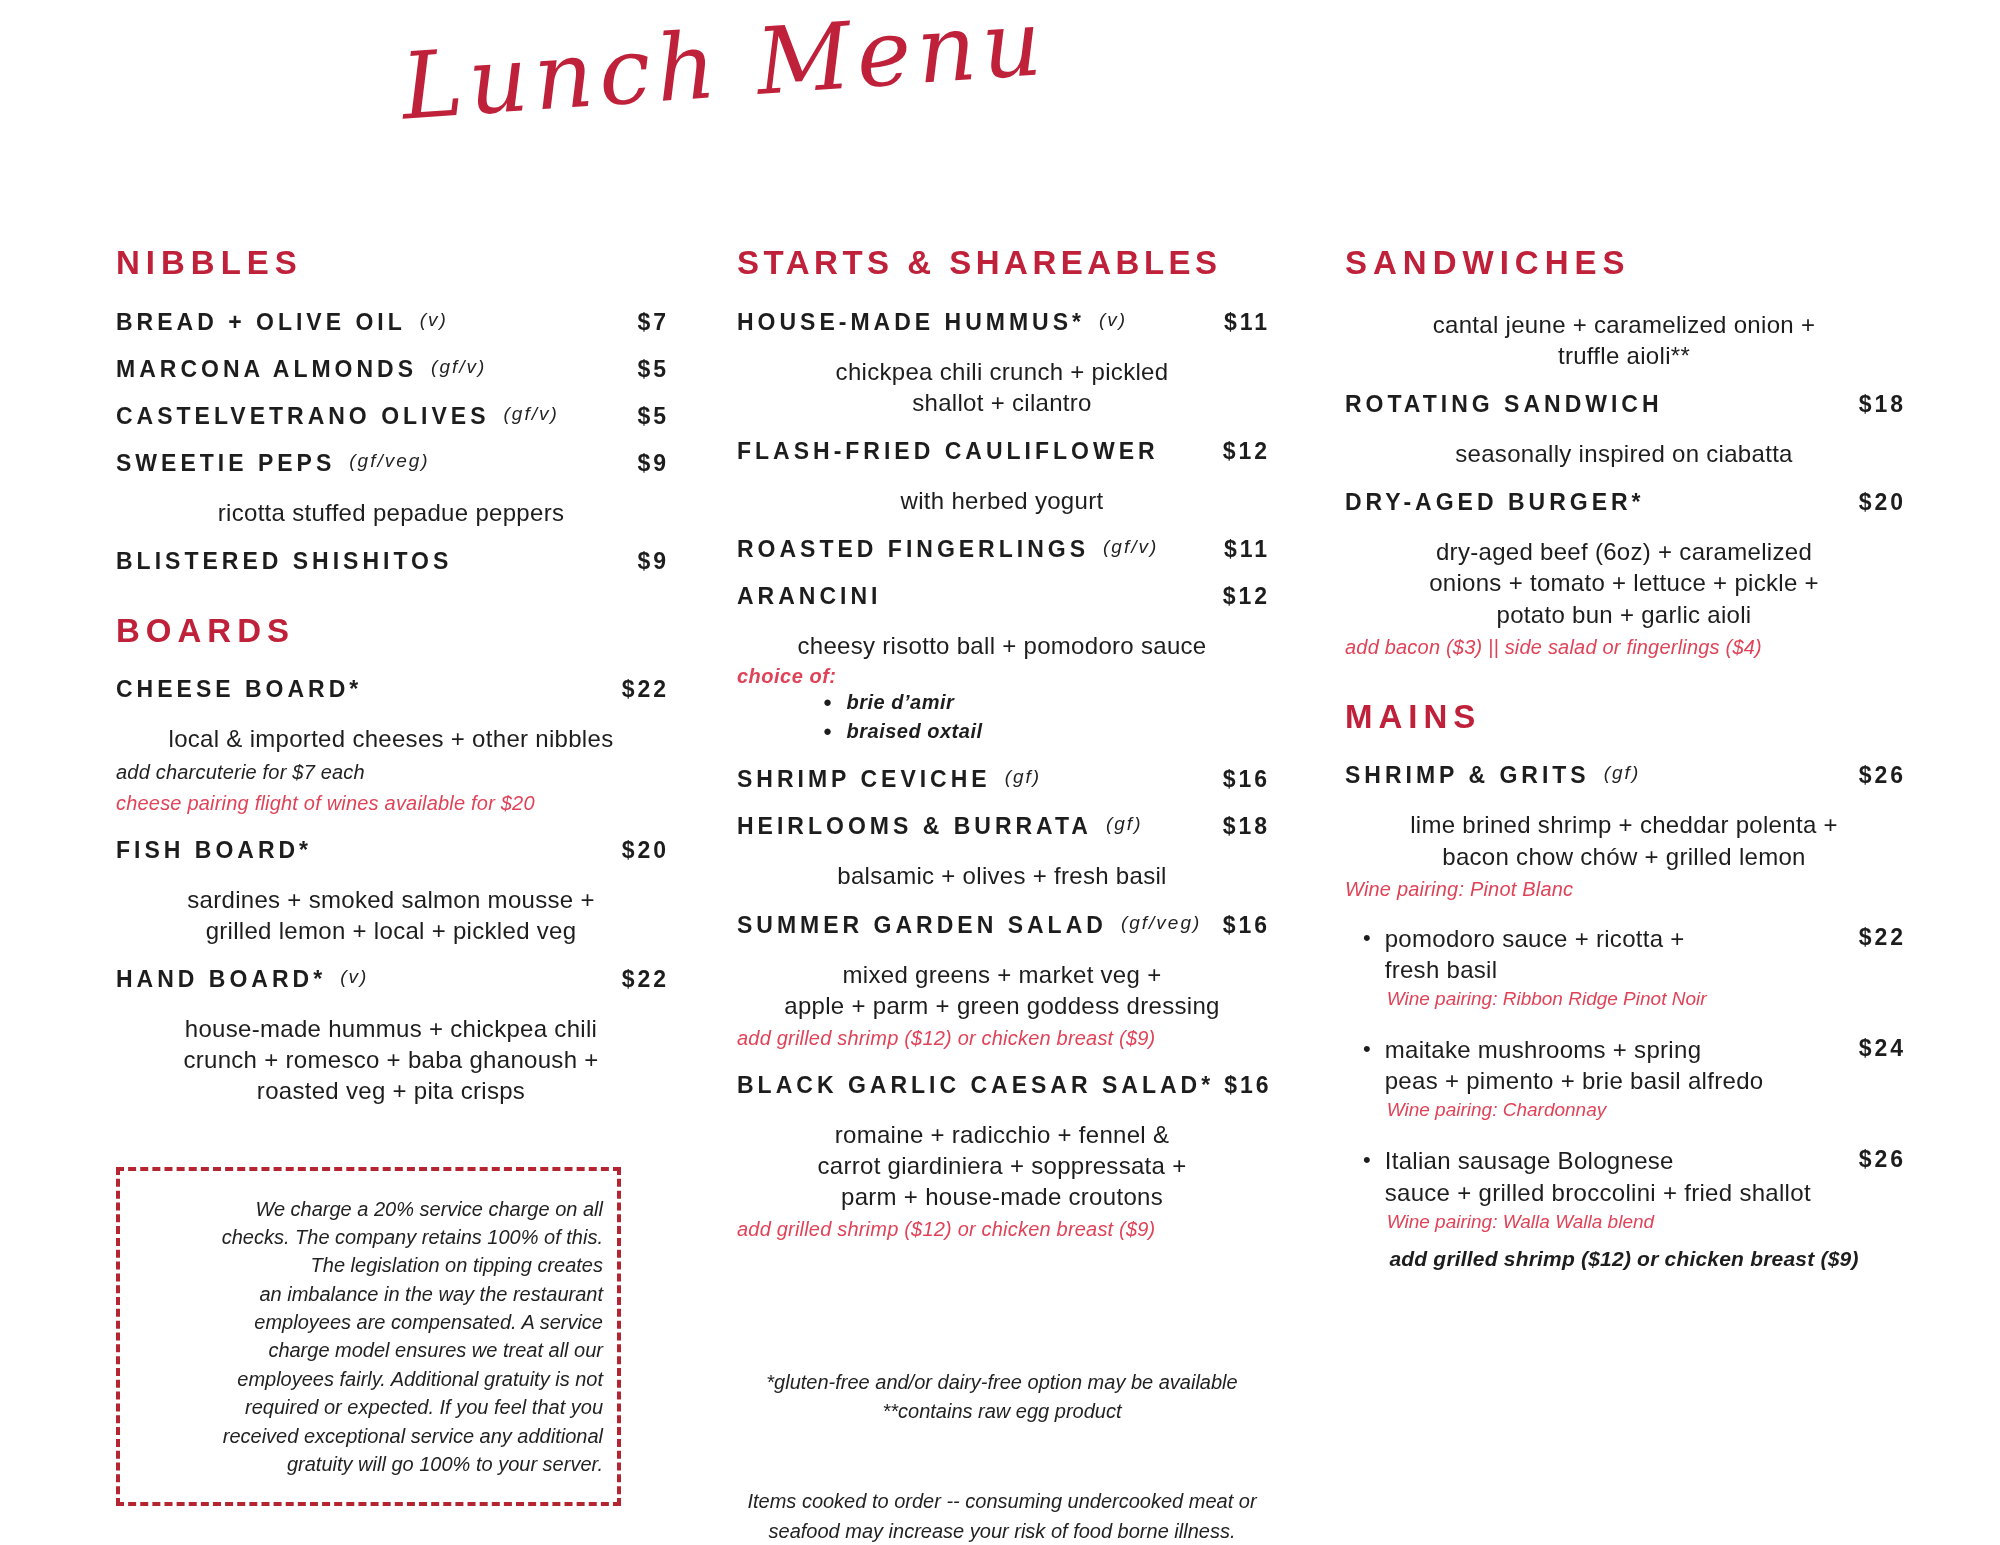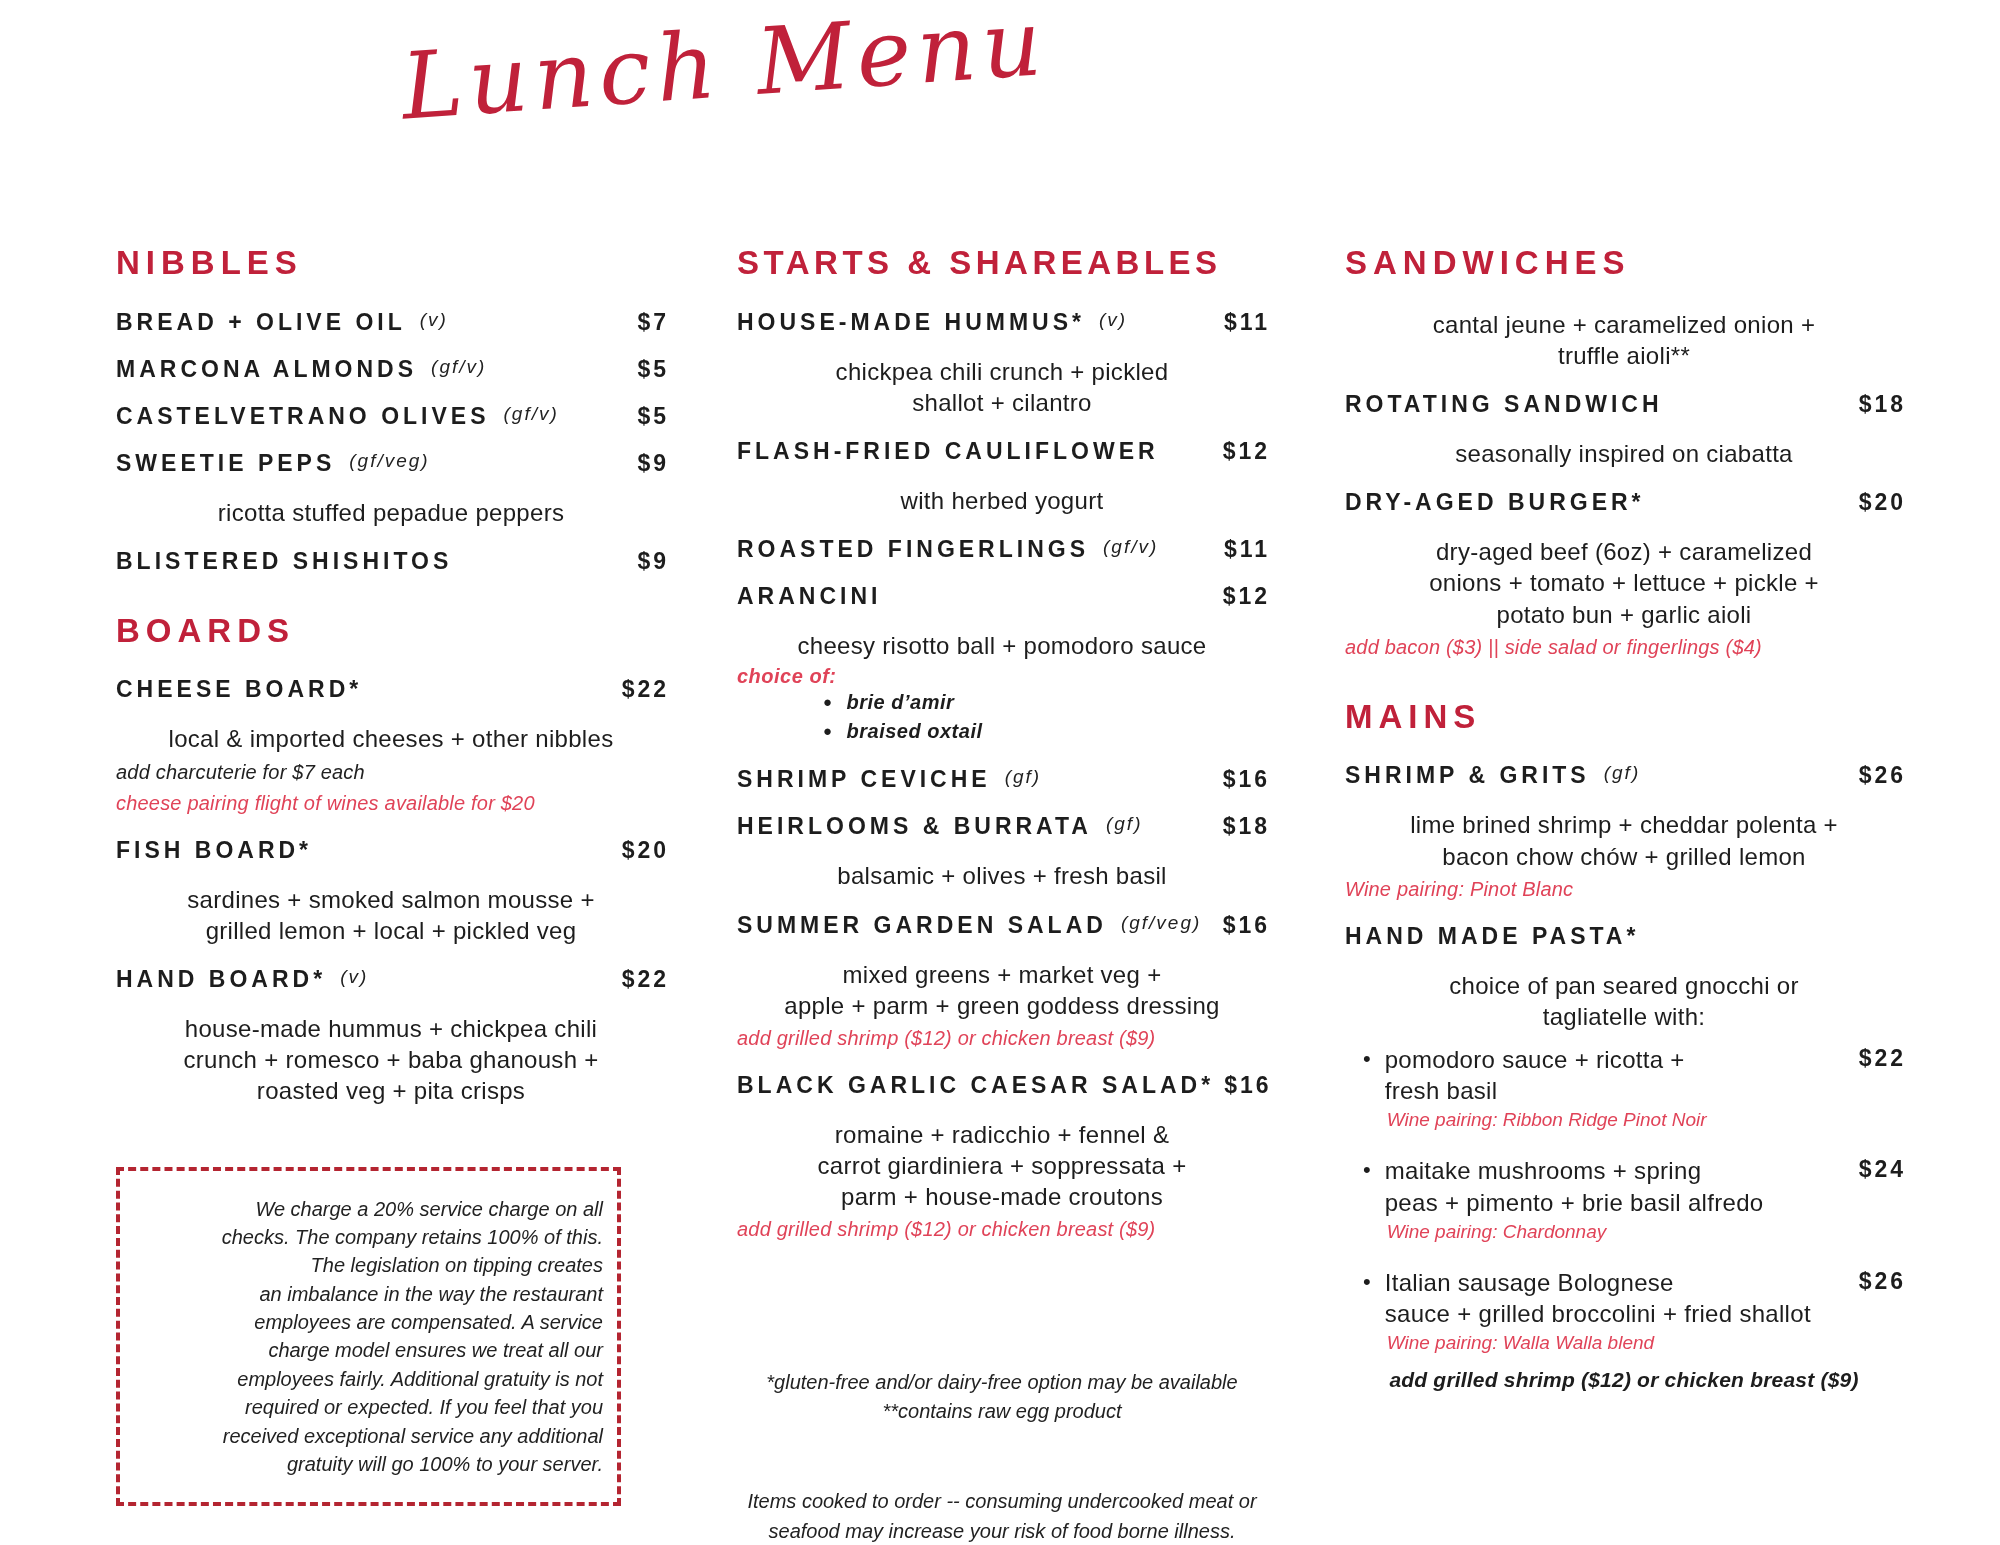--- a/index.html
+++ b/index.html
@@ -306,27 +306,20 @@
       <div class="row">
         <span class="nm">SHRIMP &amp; GRITS</span>
         <span class="tag">(gf)</span>
         <span class="pr">$26</span>
       </div>
       <div class="desc">lime brined shrimp +  cheddar polenta +
 bacon chow chów + grilled lemon</div>
       <div class="note note-red">Wine pairing: Pinot Blanc</div>
     </div>
 
-    <div class="item" style="margin-bottom:0;">
-      <div class="row">
-        <span class="nm">HAND MADE PASTA*</span>
-      </div>
-      <div class="desc">choice of pan seared gnocchi or
-tagliatelle with:</div>
-    </div>
 
     <div class="pasta-opts">
 
       <div class="pasta-opt">
         <span class="bullet">•</span>
         <div class="opt-body">
           <div class="opt-text">pomodoro sauce + ricotta +
 fresh basil</div>
           <div class="opt-wine">Wine pairing: Ribbon Ridge Pinot Noir</div>
         </div>

